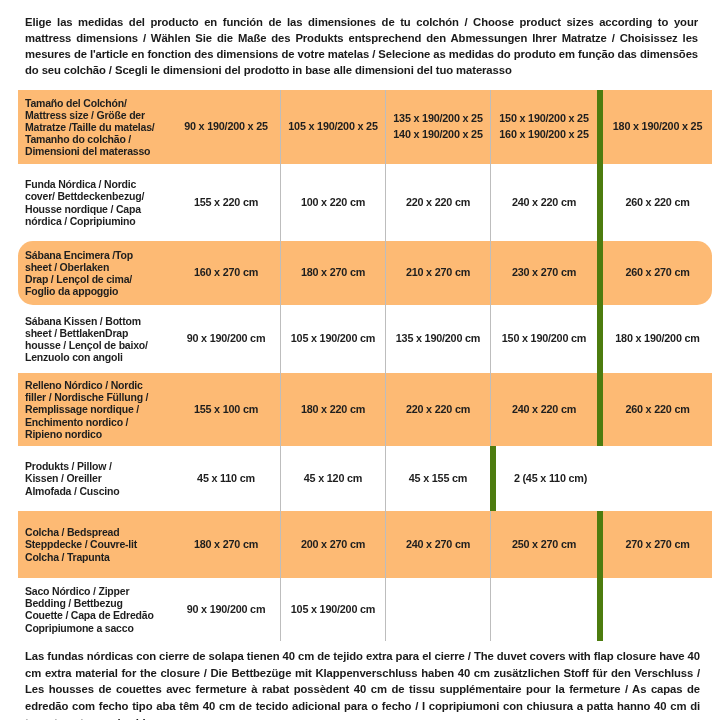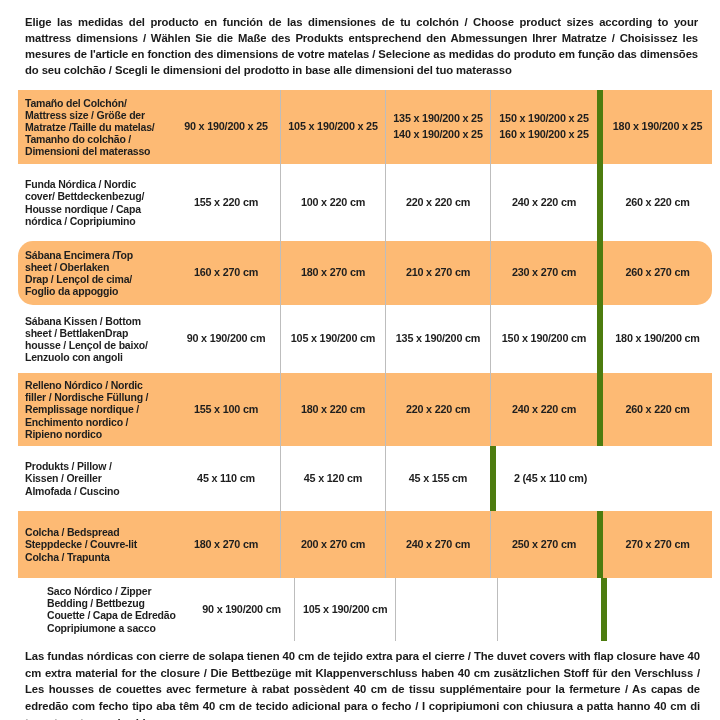--- a/index.html
+++ b/index.html
@@ -19,21 +19,21 @@
     color:#1a1a1a;
   }
   .size-table {
     margin:12px 0 0 18px;
     width:694px;
   }
   .row { display:flex; align-items:stretch; }
   .row.gray { background:#fdba74; }
   .r1 { min-height:74px; } .r2 { min-height:77px; } .r3 { min-height:64px;border-radius:15px; }
   .r4 { min-height:68px; } .r5 { min-height:70px; } .r6 { min-height:65px; }
-  .r7 { min-height:67px; } .r8 { min-height:63px;margin-left:22px; }
+  .r7 { min-height:67px; } .r8 { min-height:63px; }
   .label {
     width:154px;
     padding:6px 3px 6px 7px;
     font-size:10.5px;
     font-weight:bold;
     line-height:1.16;
     letter-spacing:-0.2px;
     white-space:pre-line;
     display:flex; flex-direction:column; justify-content:center;
   }

